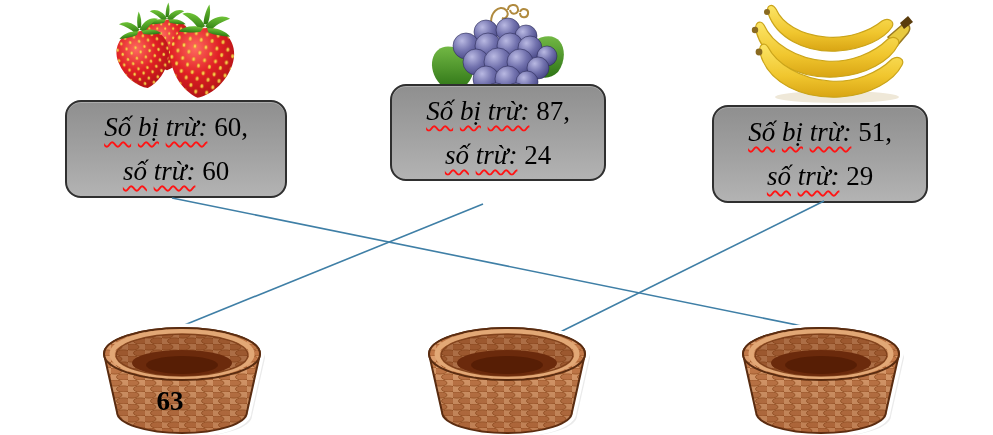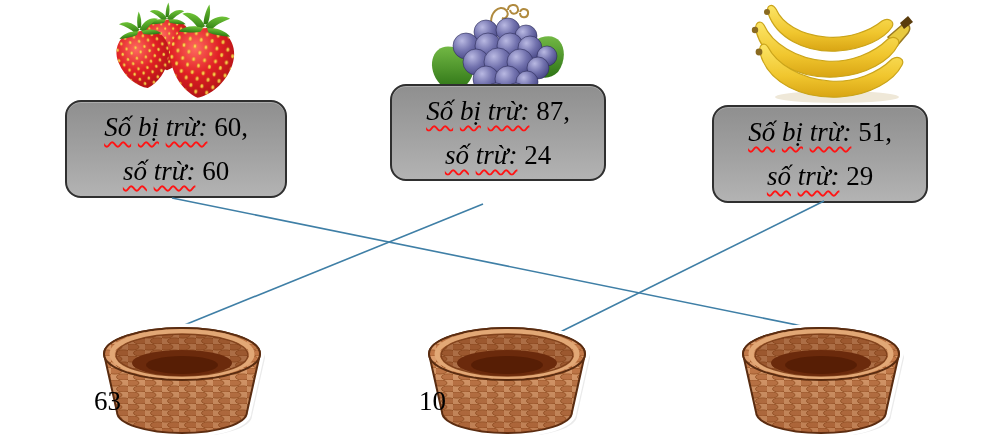--- a/index.html
+++ b/index.html
@@ -24,22 +24,22 @@
     text-decoration-style:wavy;
     text-decoration-color:#ff1414;
     text-decoration-thickness:1.5px;
     text-underline-offset:5px;
     font-style:italic;
   }
   .lines-overlay{position:absolute;left:0;top:0;pointer-events:none;}
   .basket{position:absolute;width:176px;height:118px;}
   .basket svg{position:absolute;left:0;top:0;}
   .basket-num{
-    position:absolute;left:0;top:66px;width:152px;
-    font-weight:normal;font-size:27px;color:#000;
+    position:absolute;left:0;top:66px;width:152px;text-align:center;
+    font-weight:bold;font-size:27px;color:#000;
   }
   .defs-hidden{position:absolute;width:0;height:0;overflow:hidden;}
 </style>
 </head>
 <body>
 
 <div class="canvas">
 
   <svg class="defs-hidden" aria-hidden="true">
     <defs>
@@ -213,21 +213,20 @@
   <div class="basket" style="left:94px;top:320px;">
     <svg width="176" height="118">
         <use href="#basket-shape"></use>
       </svg>
     <div class="basket-num">63</div>
   </div>
   <div class="basket" style="left:419px;top:320px;">
     <svg width="176" height="118">
         <use href="#basket-shape"></use>
       </svg>
-    <div class="basket-num">10</div>
   </div>
   <div class="basket" style="left:733px;top:320px;">
     <svg width="176" height="118">
         <use href="#basket-shape"></use>
       </svg>
   </div>
 
 </div>
 
 </body></html>

